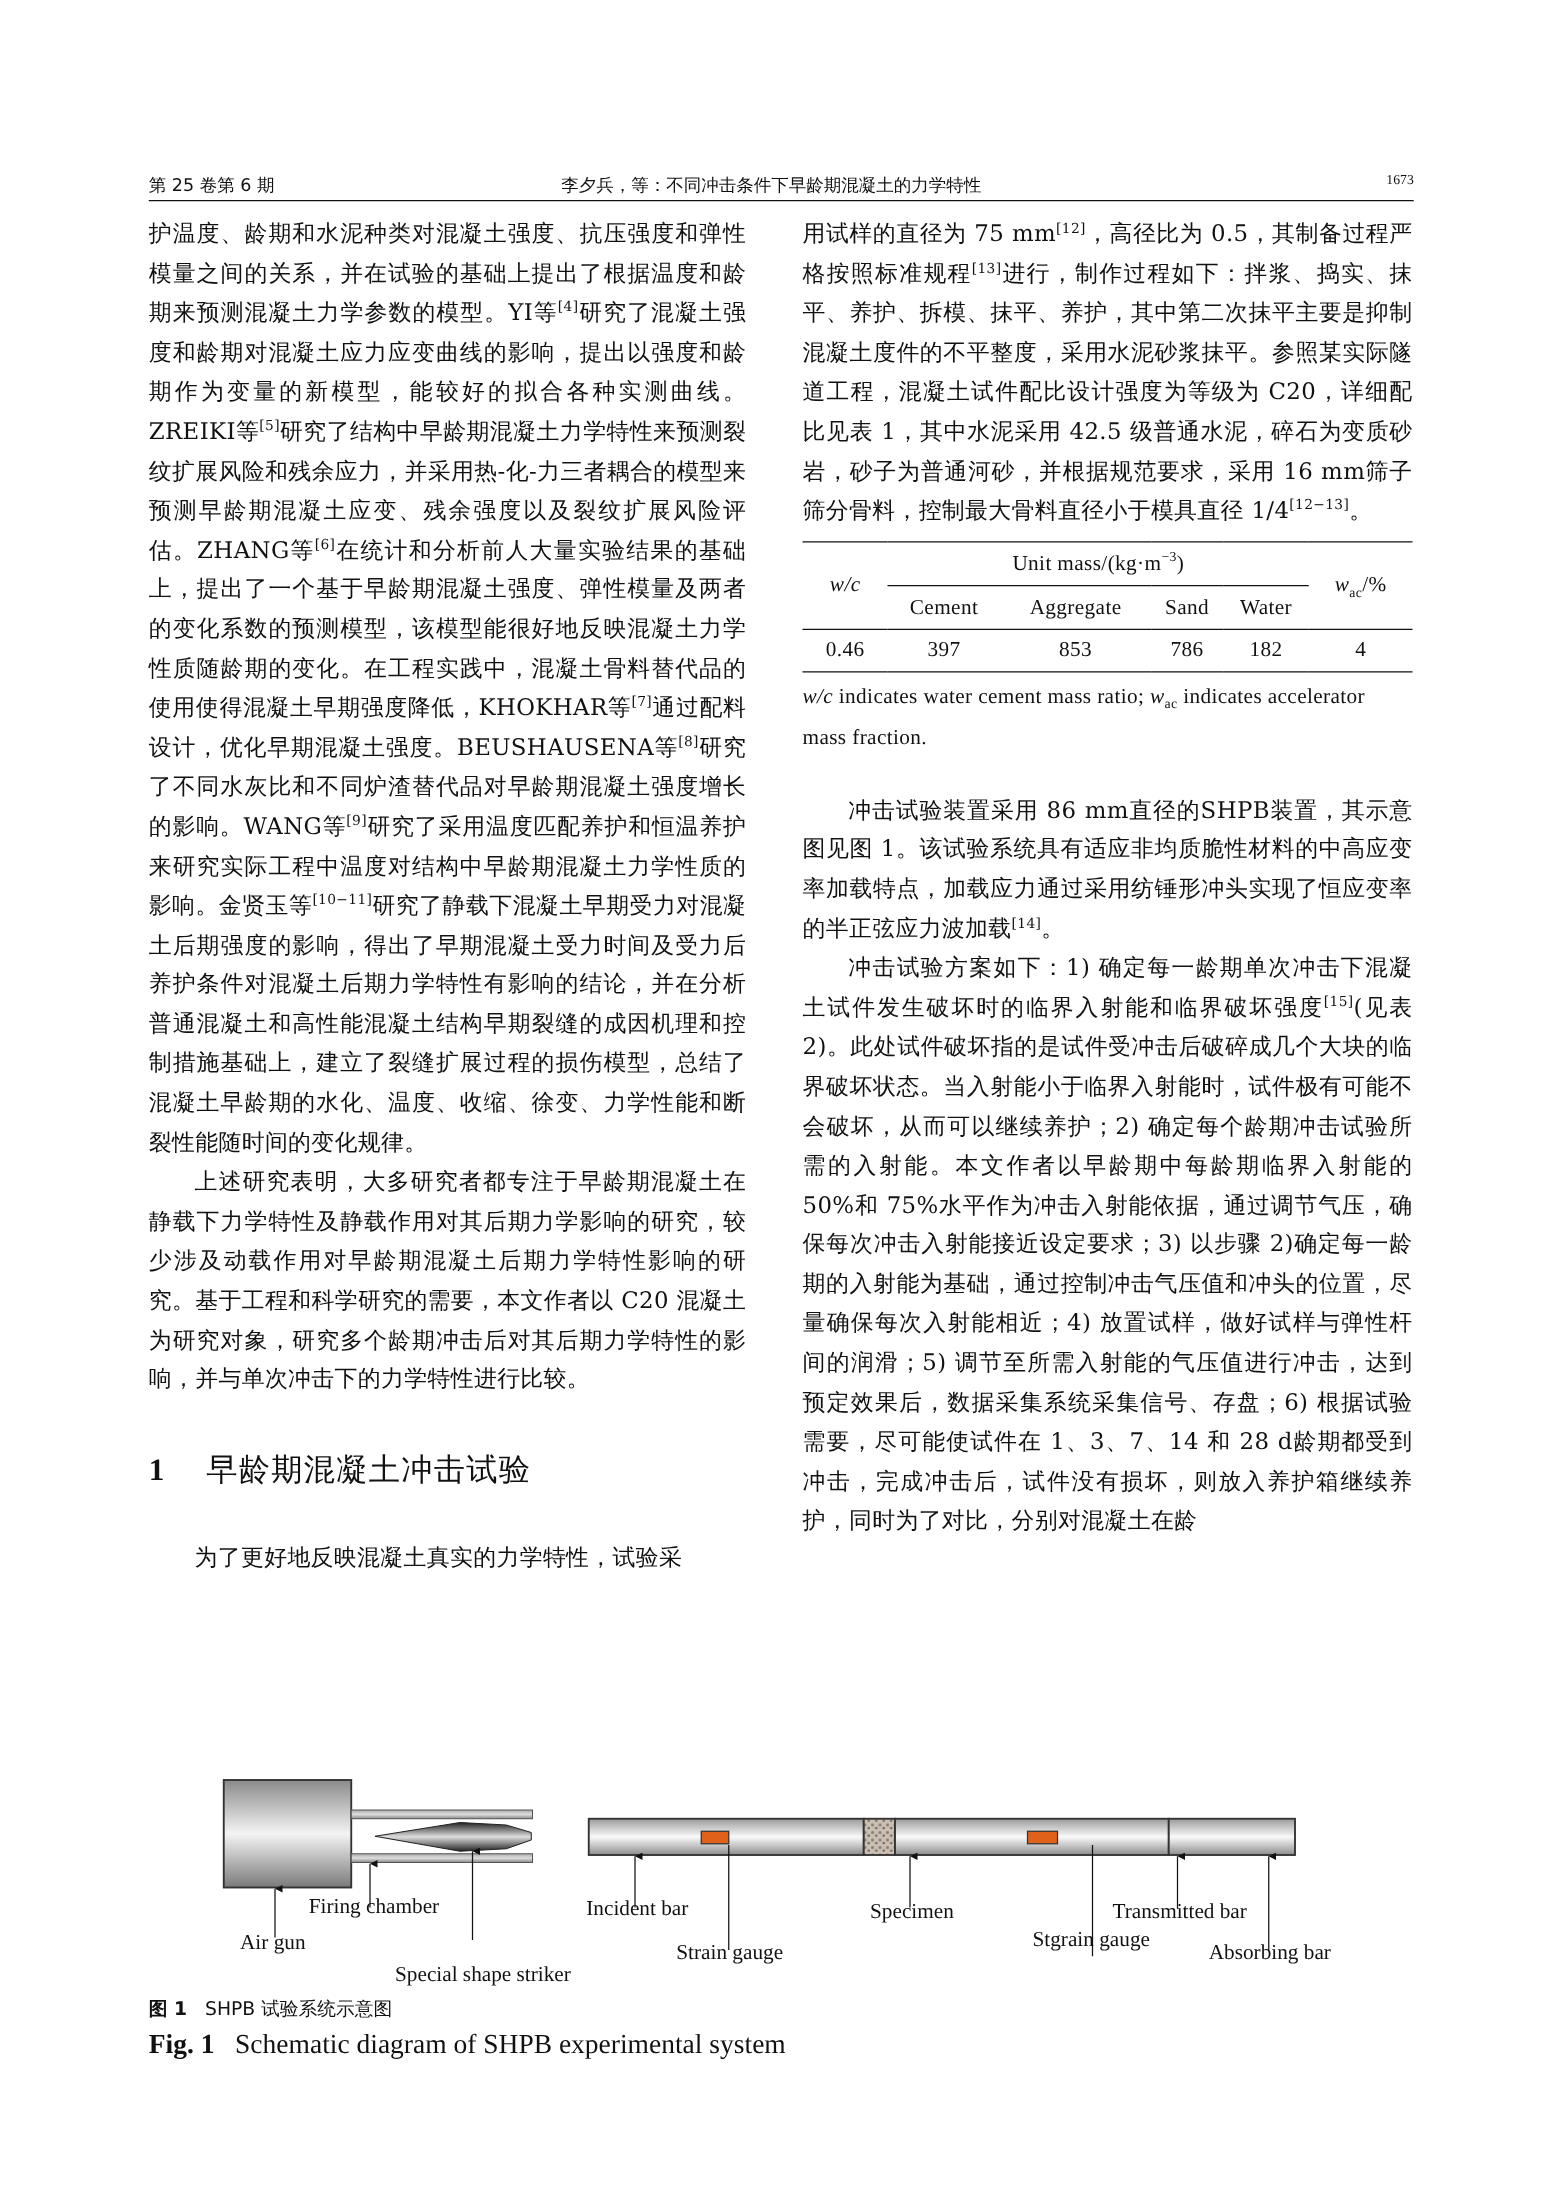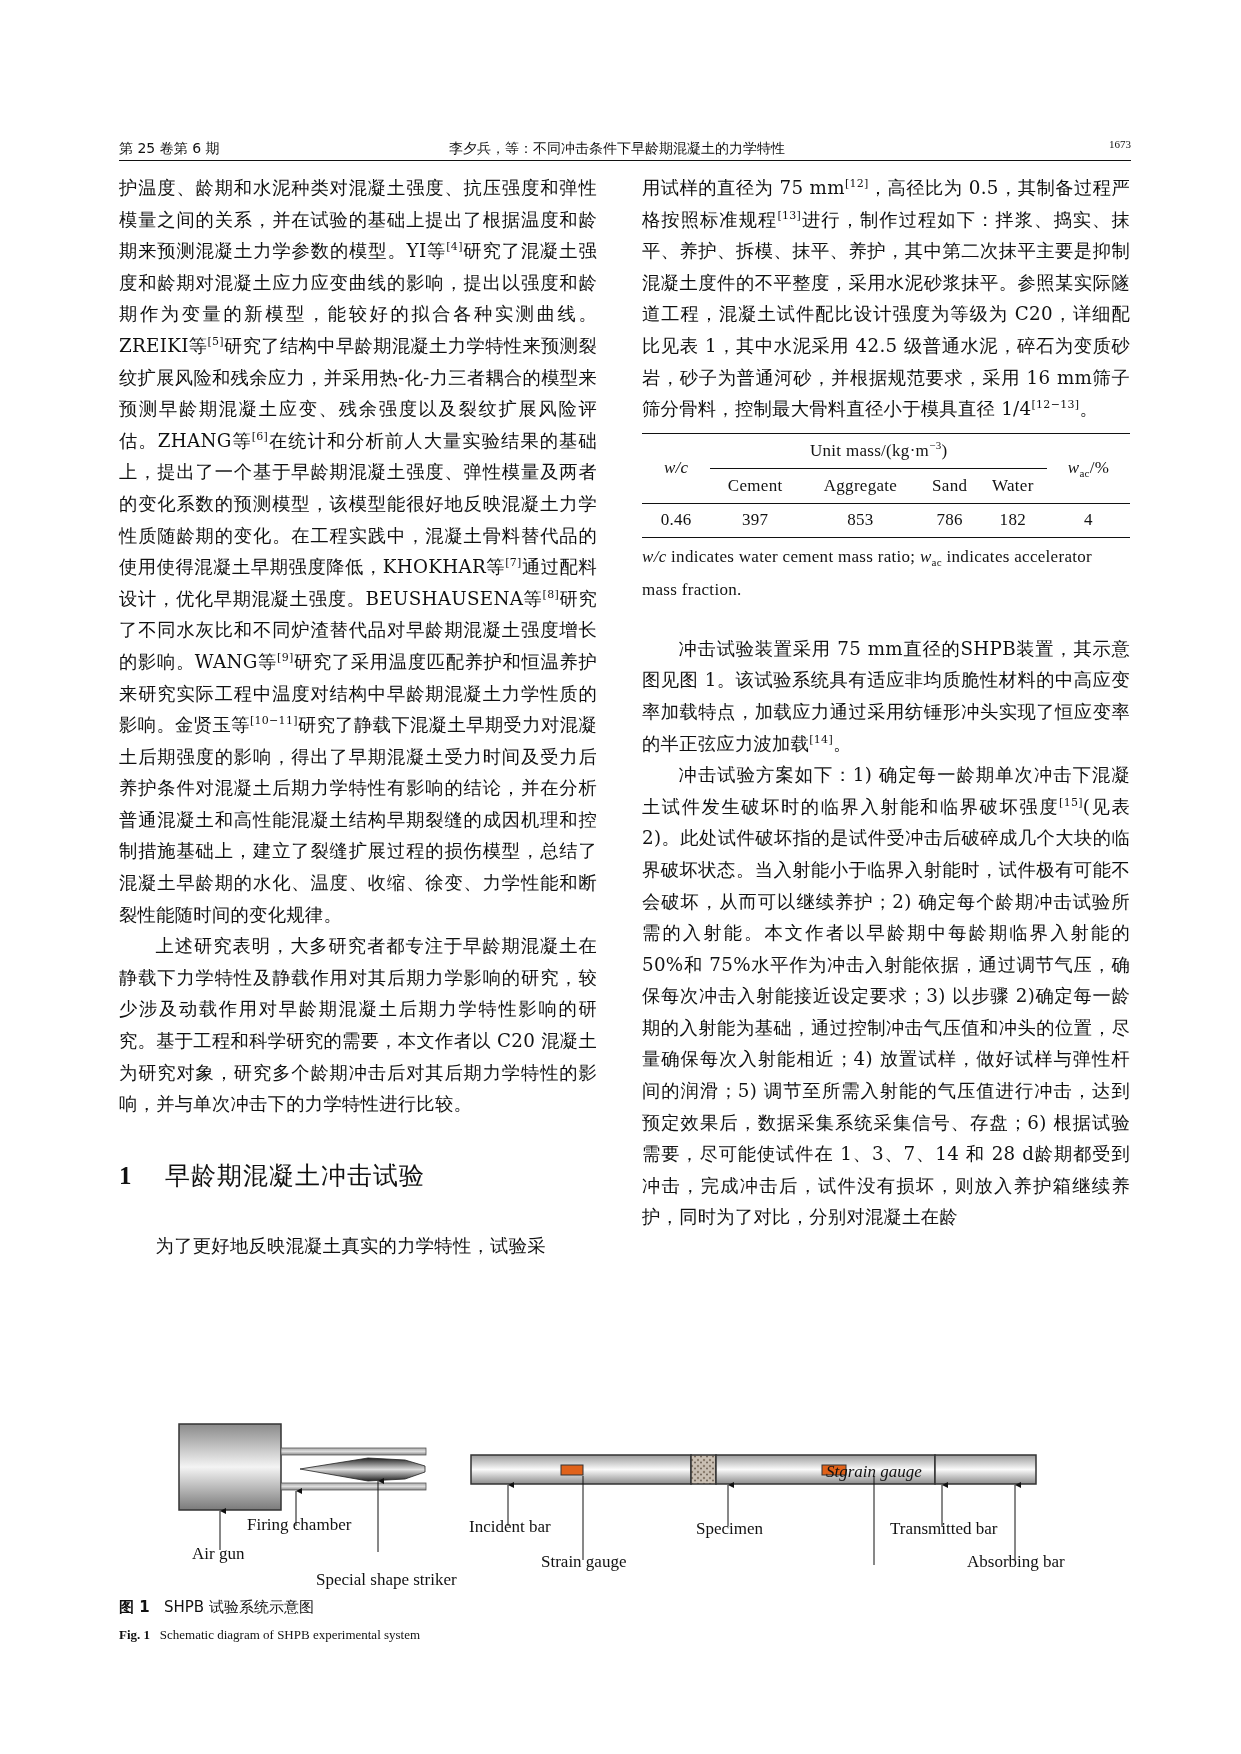--- a/index.html
+++ b/index.html
@@ -29,21 +29,21 @@
   table.mix tr.r1 td{height:34px;border-top:1.8px solid #111;}
   table.mix tr.r2 td{height:34px;}
   table.mix tr.r3 td{height:33px;border-top:1px solid #111;border-bottom:1.8px solid #111;}
   td.sub-ul{border-bottom:1px solid #111;}
   .note{font-family:"Liberation Serif",serif;font-size:17px;line-height:33px;text-align:left;margin-top:2px;}
   .it{font-style:italic;}
   .fig{position:absolute;left:0;top:0;width:1241px;height:1754px;pointer-events:none;}
   .lbl{position:absolute;font-family:"Liberation Serif",serif;font-size:17px;white-space:nowrap;}
   .figcap{position:absolute;left:119px;top:1593px;font-size:15px;line-height:28px;}
   .figcap .cn{font-family:"DejaVu Sans",sans-serif;}
-  .figcap .en{font-family:"Liberation Serif",serif;font-size:13px;}
+  .figcap .en{font-family:"Liberation Serif",serif;font-size:22px;}
 </style>
 </head>
 <body>
 
 <div class="hdr">
   <span class="l">第 25 卷第 6 期</span>
   <span class="c">李夕兵，等：不同冲击条件下早龄期混凝土的力学特性</span>
   <span class="r">1673</span>
 </div>
 
@@ -76,21 +76,21 @@
       <td>397</td>
       <td>853</td>
       <td>786</td>
       <td>182</td>
       <td>4</td>
     </tr>
   </tbody>
     </table>
   <div class="note"><span class="it">w/c</span><span> indicates water cement mass ratio; </span><span class="it">w</span><sub>ac</sub><span> indicates accelerator mass fraction.</span></div>
 
-  <p class="p ind" style="margin-top:27px;"><span>冲击试验装置采用 75 mm直径的SHPB装置，其示意图见图 1。该试验系统具有适应非均质脆性材料的中高应变率加载特点，加载应力通过采用纺锤形冲头实现了恒应变率的半正弦应力波加载</span><sup>[14]</sup><span>。</span></p>
+  <p class="p ind" style="margin-top:27px;"><span>冲击试验装置采用 86 mm直径的SHPB装置，其示意图见图 1。该试验系统具有适应非均质脆性材料的中高应变率加载特点，加载应力通过采用纺锤形冲头实现了恒应变率的半正弦应力波加载</span><sup>[14]</sup><span>。</span></p>
   <p class="p ind"><span>冲击试验方案如下：1) 确定每一龄期单次冲击下混凝土试件发生破坏时的临界入射能和临界破坏强度</span><sup>[15]</sup><span>(见表 2)。此处试件破坏指的是试件受冲击后破碎成几个大块的临界破坏状态。当入射能小于临界入射能时，试件极有可能不会破坏，从而可以继续养护；2) 确定每个龄期冲击试验所需的入射能。本文作者以早龄期中每龄期临界入射能的 50%和 75%水平作为冲击入射能依据，通过调节气压，确保每次冲击入射能接近设定要求；3) 以步骤 2)确定每一龄期的入射能为基础，通过控制冲击气压值和冲头的位置，尽量确保每次入射能相近；4) 放置试样，做好试样与弹性杆间的润滑；5) 调节至所需入射能的气压值进行冲击，达到预定效果后，数据采集系统采集信号、存盘；6) 根据试验需要，尽可能使试件在 1、3、7、14 和 28 d龄期都受到冲击，完成冲击后，试件没有损坏，则放入养护箱继续养护，同时为了对比，分别对混凝土在龄</span></p>
 </div>
 
 <svg class="fig" width="1241" height="1754" viewBox="0 0 1241 1754">
   <defs>
     <linearGradient id="gBox" x1="0" y1="0" x2="0" y2="1">
       <stop offset="0" stop-color="#8a8a8a"></stop>
         <stop offset="0.5" stop-color="#f4f4f4"></stop>
         <stop offset="1" stop-color="#7a7a7a"></stop>
     </linearGradient>
@@ -146,20 +146,20 @@
   <line x1="942" y1="1527" x2="942" y2="1485" stroke="#111" stroke-width="1" marker-end="url(#arr)"></line>
   <line x1="1015" y1="1560" x2="1015" y2="1485" stroke="#111" stroke-width="1" marker-end="url(#arr)"></line>
 </svg>
 
 <span class="lbl" style="left:192px;top:1544px;">Air gun</span>
 <span class="lbl" style="left:247px;top:1515px;">Firing chamber</span>
 <span class="lbl" style="left:316px;top:1570px;">Special shape striker</span>
 <span class="lbl" style="left:469px;top:1517px;text-align:right;">Incident bar</span>
 <span class="lbl" style="left:541px;top:1552px;">Strain gauge</span>
 <span class="lbl" style="left:696px;top:1519px;">Specimen</span>
-<span class="lbl" style="left:826px;top:1462px;font-style:italic;">Stgrain gauge</span>
+<span class="lbl" style="left:826px;top:1542px;">Stgrain gauge</span>
 <span class="lbl" style="left:890px;top:1519px;">Transmitted bar</span>
 <span class="lbl" style="left:967px;top:1552px;">Absorbing bar</span>
 
 <div class="figcap">
   <div class="cn"><b>图 1</b>&nbsp;&nbsp;&nbsp;<span>SHPB 试验系统示意图</span></div>
   <div class="en"><b>Fig. 1</b>&nbsp;&nbsp;&nbsp;<span>Schematic diagram of SHPB experimental system</span></div>
 </div>
 
 </body></html>

